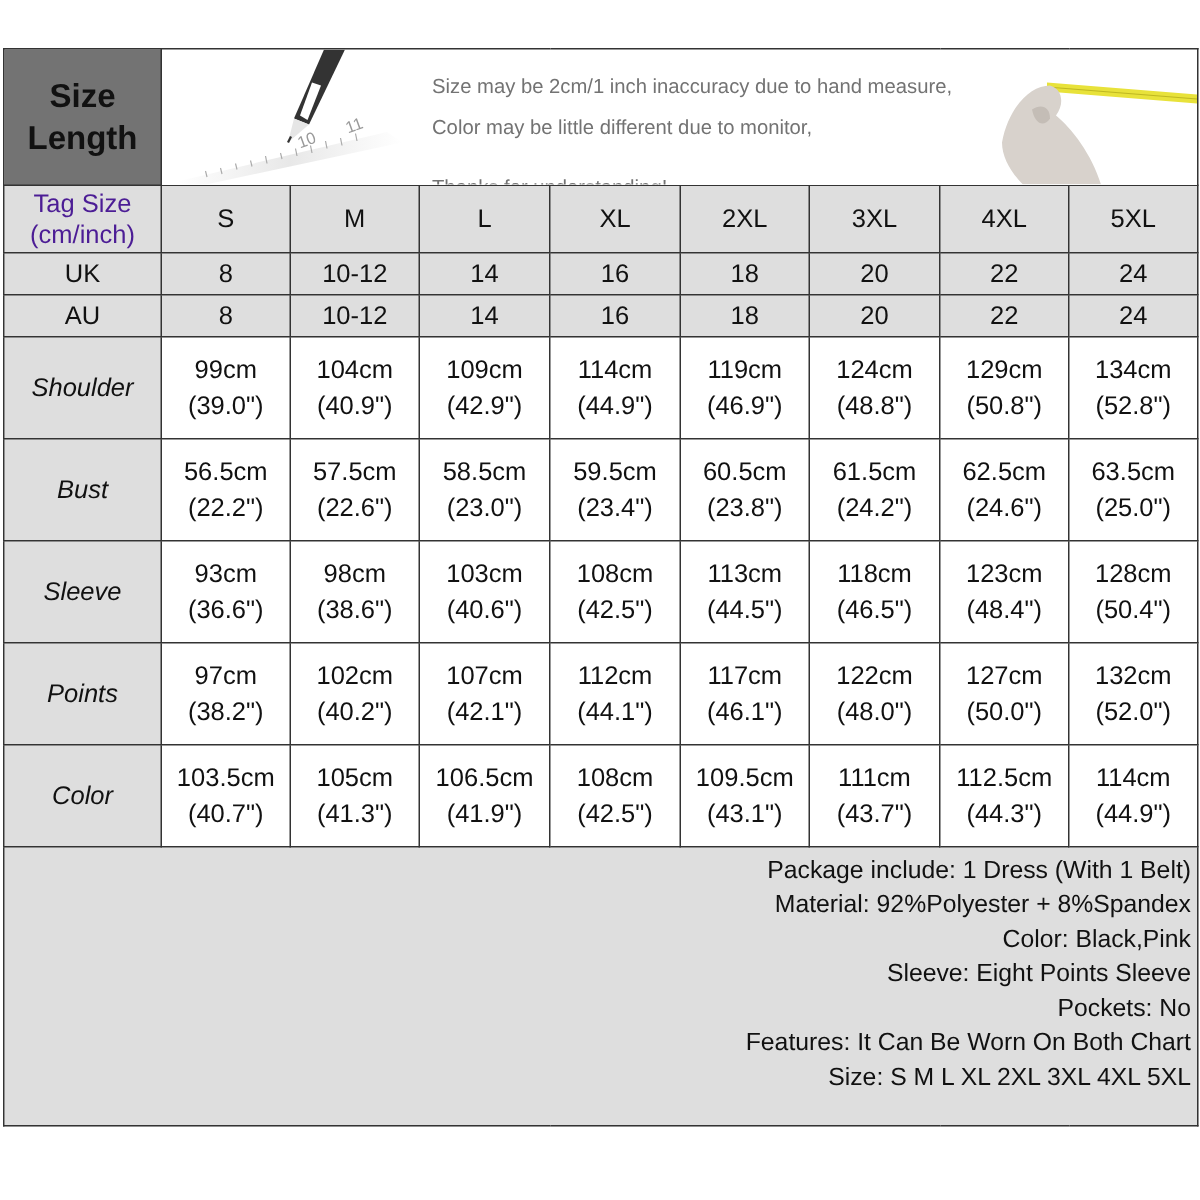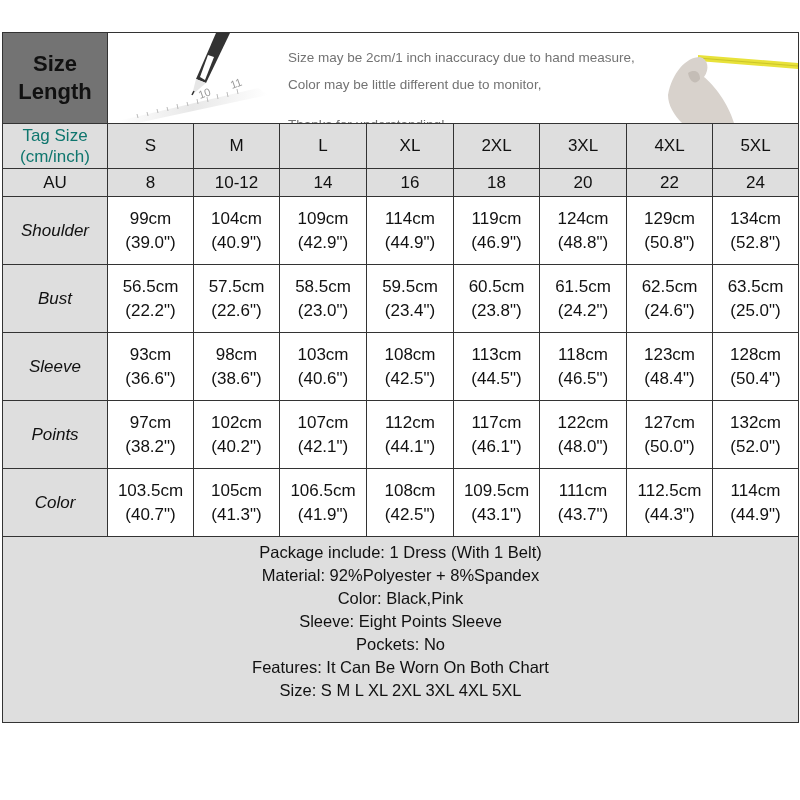--- a/index.html
+++ b/index.html
@@ -6,26 +6,26 @@
   body { width: 800px; height: 800px; position: relative; overflow: hidden;
          font-family: "Liberation Sans", sans-serif; color: #111; }
   table { border-collapse: collapse; width: 796px; position: absolute; left: 2px; top: 32px; table-layout: fixed; }
   td { border: 1px solid #333; text-align: center; vertical-align: middle; padding: 0; font-size: 17px; line-height: 22px; }
   .title-cell { height: 90px; font-weight: bold; font-size: 22px; line-height: 28px; background: #737373; }
   .banner-cell { background: #fff; position: relative; overflow: hidden; }
   .banner { position: relative; width: 100%; height: 90px; }
   .notice { position: absolute; left: 180px; font-size: 13.5px; color: #737373; white-space: nowrap; }
   .gray { background: #dedede; }
   .white { background: #fff; }
-  .tag-label { color: #0f766e; font-size: 17px; line-height: 21px; }
+  .tag-label { color: #4c1d95; font-size: 17px; line-height: 21px; }
   .h45 { height: 44px; }
   .h28 { height: 27px; }
   .h68 { height: 67px; font-style: italic; }
   .meas { line-height: 24px; }
-  .notes-cell { background: #dedede; text-align: center; vertical-align: top; height: 181px; padding: 4px 4px 0 4px; }
+  .notes-cell { background: #dedede; text-align: right; vertical-align: top; height: 181px; padding: 4px 4px 0 4px; }
   .notes-line { font-size: 16.5px; line-height: 23px; white-space: nowrap; }
 </style>
 </head>
 <body>
 
 <table>
   <colgroup>
     <col style="width:105px">
       <col style="width:86px">
       <col style="width:86px">
@@ -93,20 +93,31 @@
         <td class="gray">S</td>
         <td class="gray">M</td>
         <td class="gray">L</td>
         <td class="gray">XL</td>
         <td class="gray">2XL</td>
         <td class="gray">3XL</td>
         <td class="gray">4XL</td>
         <td class="gray">5XL</td>
       </tr>
       <tr>
+        <td class="gray h28">UK</td>
+        <td class="gray">8</td>
+        <td class="gray">10-12</td>
+        <td class="gray">14</td>
+        <td class="gray">16</td>
+        <td class="gray">18</td>
+        <td class="gray">20</td>
+        <td class="gray">22</td>
+        <td class="gray">24</td>
+      </tr>
+      <tr>
         <td class="gray h28">AU</td>
         <td class="gray">8</td>
         <td class="gray">10-12</td>
         <td class="gray">14</td>
         <td class="gray">16</td>
         <td class="gray">18</td>
         <td class="gray">20</td>
         <td class="gray">22</td>
         <td class="gray">24</td>
       </tr>

